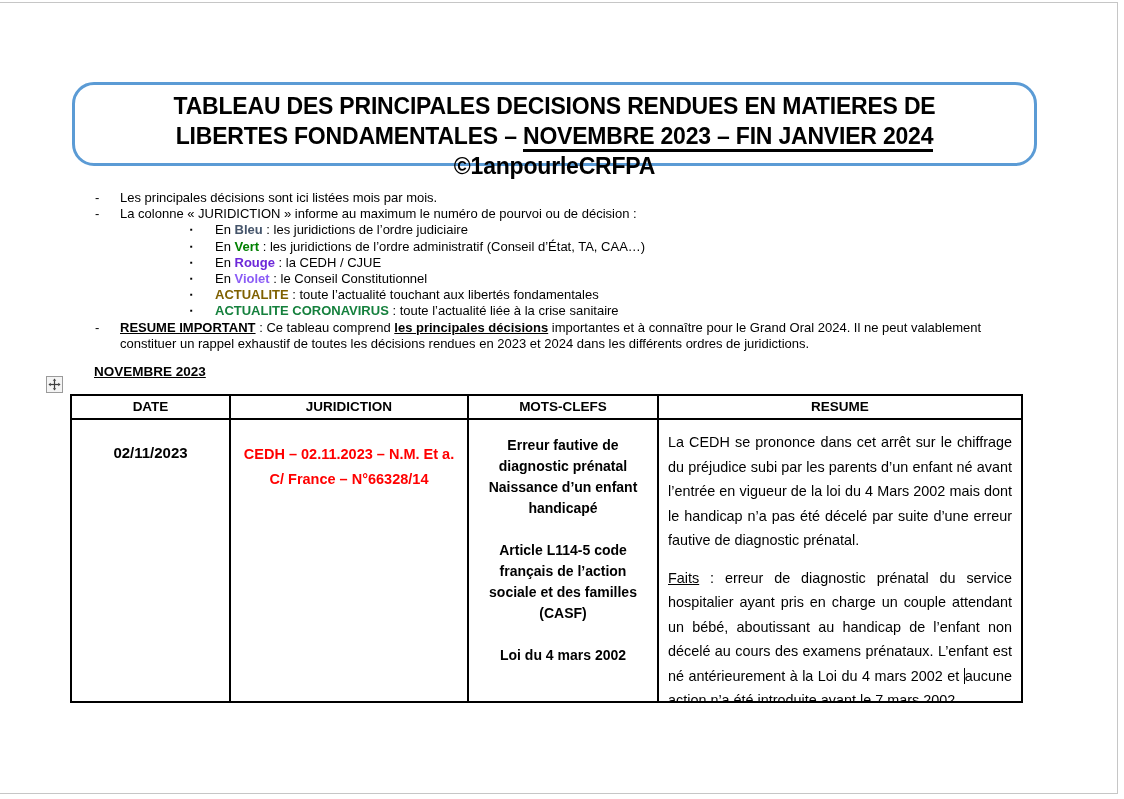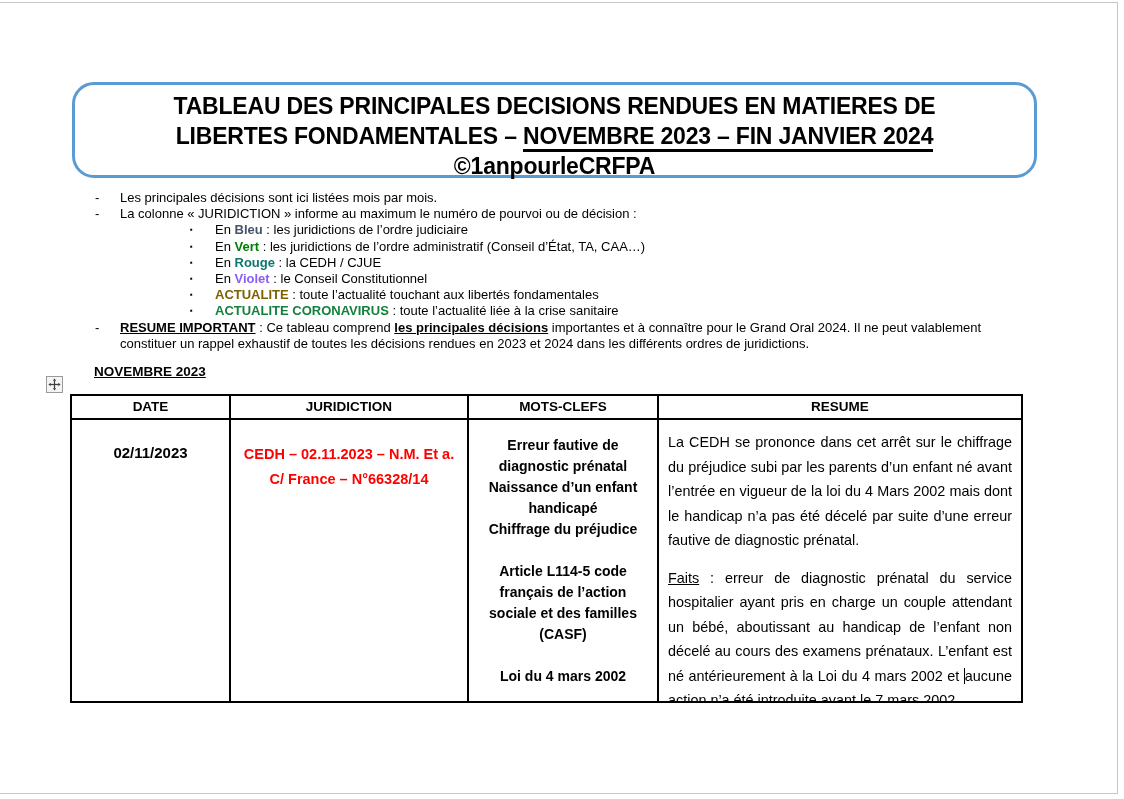--- a/index.html
+++ b/index.html
@@ -7,21 +7,21 @@
     position:relative;width:1124px;height:799px;overflow:hidden;
     font-family:"Liberation Sans", sans-serif;color:#000;
   }
   .page-frame{
     position:absolute;left:0;top:2px;width:1118px;height:792px;
     border-top:1px solid #c6c6c6;border-right:1px solid #c6c6c6;border-bottom:1px solid #c6c6c6;
     box-sizing:border-box;pointer-events:none;
   }
   
   .title-box{
-    position:absolute;left:72px;top:82px;width:965px;height:96px;box-sizing:border-box;
+    position:absolute;left:72px;top:82px;width:965px;height:84px;box-sizing:border-box;
     border:3px solid #5B9BD5;border-radius:22px;
     text-align:center;font-weight:bold;font-size:23px;line-height:30px;
     padding-top:6px;letter-spacing:-0.2px;
   }
   .title-underline{border-bottom:3px solid #000;padding-bottom:0px;}
   
   .intro{position:absolute;left:70px;top:190px;width:956px;font-size:13px;line-height:16.2px;}
   .row{position:relative;padding-left:50px;}
   .row .dash{position:absolute;left:25px;top:0;}
   .sub{position:relative;padding-left:145px;}
@@ -90,21 +90,21 @@
   <div class="sub">
     <span class="sq">▪</span>
     <span>En </span><span class="term" style="color: rgb(68, 84, 106);">Bleu</span><span> : les juridictions de l’ordre judiciaire</span>
   </div>
   <div class="sub">
     <span class="sq">▪</span>
     <span>En </span><span class="term" style="color: rgb(0, 128, 0);">Vert</span><span> : les juridictions de l’ordre administratif (Conseil d’État, TA, CAA…)</span>
   </div>
   <div class="sub">
     <span class="sq">▪</span>
-    <span>En </span><span class="term" style="color: #0f766e;">Rouge</span><span> : la CEDH / CJUE</span>
+    <span>En </span><span class="term" style="color: #6d28d9;">Rouge</span><span> : la CEDH / CJUE</span>
   </div>
   <div class="sub">
     <span class="sq">▪</span>
     <span>En </span><span class="term" style="color: #8b5cf6;">Violet</span><span> : le Conseil Constitutionnel</span>
   </div>
   <div class="sub">
     <span class="sq">▪</span>
     <span></span><span class="term" style="color: rgb(127, 96, 0);">ACTUALITE</span><span> : toute l’actualité touchant aux libertés fondamentales</span>
   </div>
   <div class="sub">
@@ -144,21 +144,20 @@
     <div class="cell date-cell">02/11/2023</div>
     <div class="cell jur-cell" style="color: rgb(255, 0, 0);">
       <div class="jur-line">CEDH – 02.11.2023 – N.M. Et a.</div>
       <div class="jur-line">C/ France – N°66328/14</div>
     </div>
     <div class="cell kw-cell">
       <div class="kw-line">Erreur fautive de</div>
       <div class="kw-line">diagnostic prénatal</div>
       <div class="kw-line">Naissance d’un enfant</div>
       <div class="kw-line">handicapé</div>
-      <div class="kw-line">Chiffrage du préjudice</div>
       <div class="kw-line"></div>
       <div class="kw-line">Article L114-5 code</div>
       <div class="kw-line">français de l’action</div>
       <div class="kw-line">sociale et des familles</div>
       <div class="kw-line">(CASF)</div>
       <div class="kw-line"></div>
       <div class="kw-line">Loi du 4 mars 2002</div>
     </div>
     <div class="cell resume-cell">
       <div class="resume-p1">La CEDH se prononce dans cet arrêt sur le chiffrage du préjudice subi par les parents d’un enfant né avant l’entrée en vigueur de la loi du 4 Mars 2002 mais dont le handicap n’a pas été décelé par suite d’une erreur fautive de diagnostic prénatal.</div>

